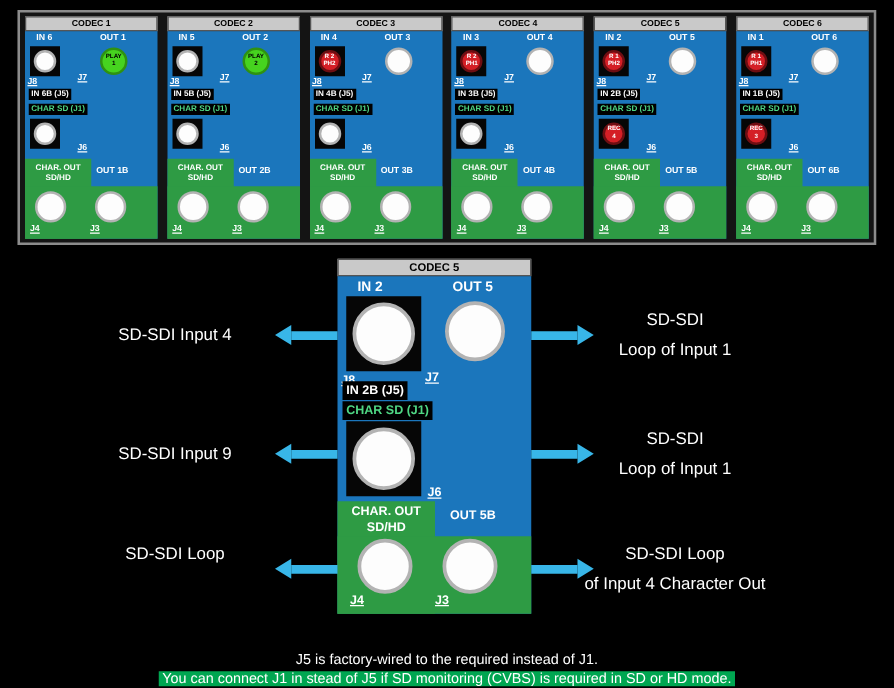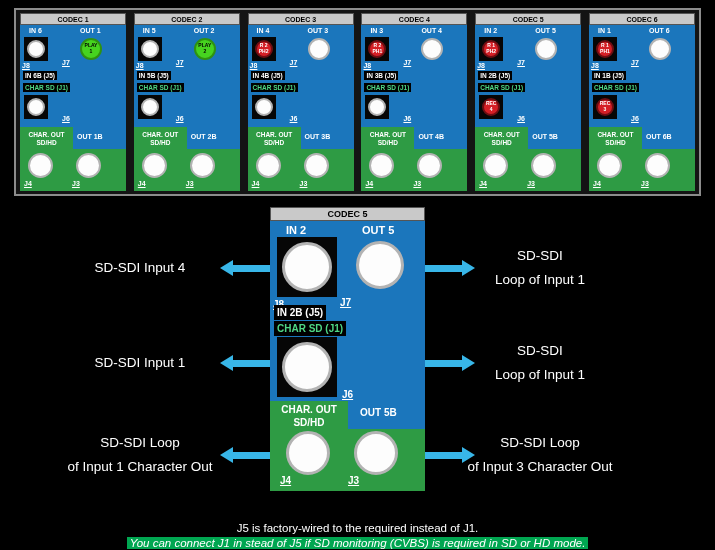--- a/index.html
+++ b/index.html
@@ -54,21 +54,21 @@
   .ann-left  { left:45px;  width:190px; }
   .ann-right { left:440px; width:200px; }
   .arrow { position:absolute; display:flex; align-items:center; height:16px; width:50px; }
   .arrow .bar { flex:1; height:7px; background:#38b6e8; }
   .head-left  { width:0; height:0; border-top:8px solid transparent; border-bottom:8px solid transparent; border-right:13px solid #38b6e8; }
   .head-right { width:0; height:0; border-top:8px solid transparent; border-bottom:8px solid transparent; border-left:13px solid #38b6e8; }
 
   
   .note1 { position:absolute; top:522px; left:0; width:100%; text-align:center; color:#fff; font-size:11.5px; }
   .note2 { position:absolute; top:537px; left:0; width:100%; text-align:center; font-size:11.5px; }
-  .note2 span { background:#00a651; color:#fff; padding:0 3px;font-style:italic; }
+  .note2 span { background:#00a651; color:#fff; padding:0 3px; }
 </style>
 </head>
 <body>
 
 <div class="top-container" id="codec-row">
   <div class="codec">
     <div class="codec-header">CODEC 1</div>
     <div class="codec-body">
       <span class="plbl" style="left:9px;top:2px">IN 6</span>
       <span class="plbl" style="left:60px;top:2px">OUT 1</span>
@@ -276,38 +276,37 @@
     <div class="conn conn-white conn-zb" style="left:84px;top:210px"></div>
     <span class="jlbl jlbl-z" style="left:10px;top:254px">J4</span>
     <span class="jlbl jlbl-z" style="left:78px;top:254px">J3</span>
   </div>
 </div>
 
 <div class="ann ann-left" style="top:256px">
   <div>SD-SDI Input 4</div>
 </div>
 <div class="ann ann-left" style="top:351px">
-  <div>SD-SDI Input 1</div>
+  <div>SD-SDI Input 9</div>
 </div>
 <div class="ann ann-left" style="top:431px">
   <div>SD-SDI Loop</div>
-  <div>of Input 1 Character Out</div>
 </div>
 
 <div class="ann ann-right" style="top:244px">
   <div>SD-SDI</div>
   <div>Loop of Input 1</div>
 </div>
 <div class="ann ann-right" style="top:339px">
   <div>SD-SDI</div>
   <div>Loop of Input 1</div>
 </div>
 <div class="ann ann-right" style="top:431px">
   <div>SD-SDI Loop</div>
-  <div>of Input 3 Character Out</div>
+  <div>of Input 4 Character Out</div>
 </div>
 
 <div class="arrow" style="left:220px;top:260px">
   <div class="head-left"></div>
   <div class="bar"></div>
 </div>
 <div class="arrow" style="left:220px;top:355px">
   <div class="head-left"></div>
   <div class="bar"></div>
 </div>

